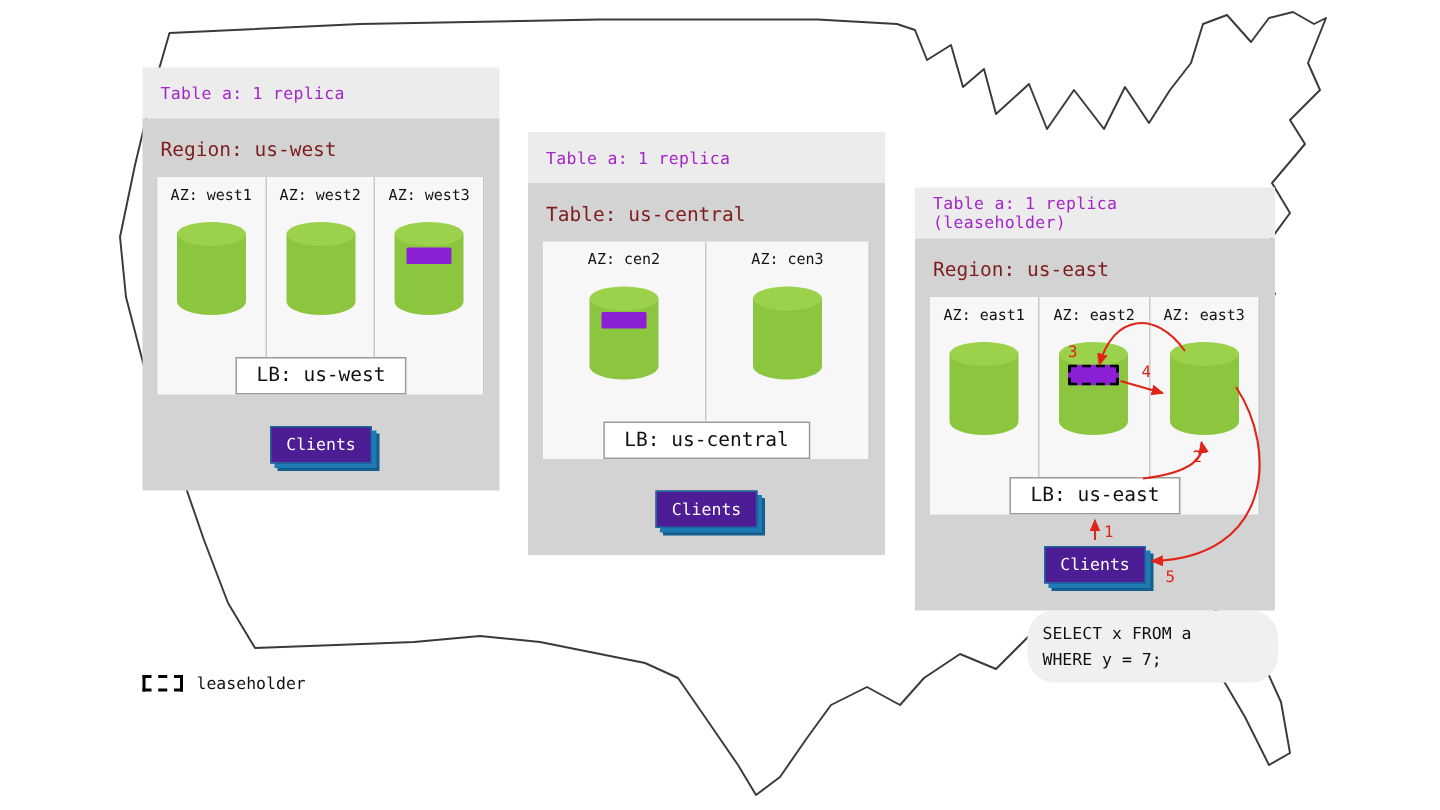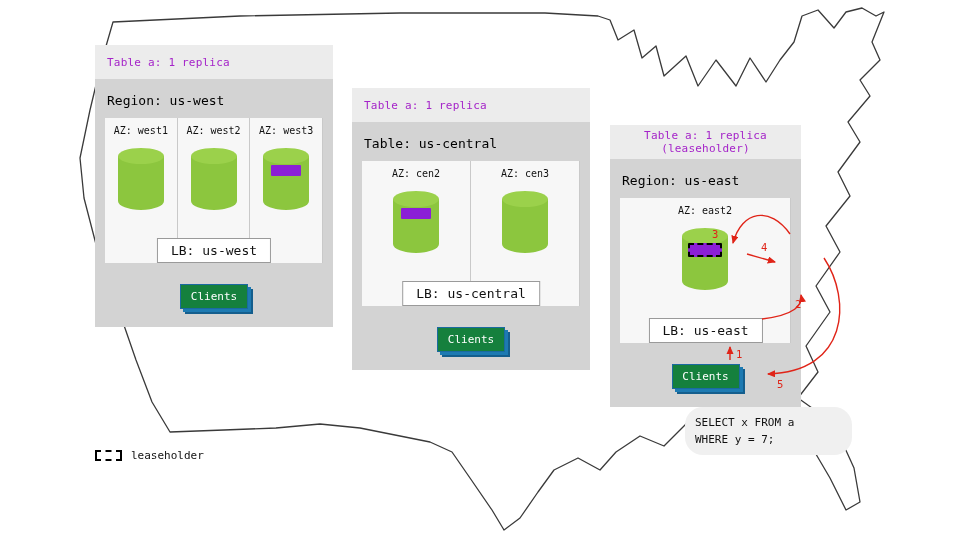--- a/index.html
+++ b/index.html
@@ -7,42 +7,42 @@
     width:960px;height:540px;position:relative;overflow:hidden;
     background:#ffffff;
     font-family:"DejaVu Sans Mono","Liberation Mono",monospace;
   }
   svg.map-layer{position:absolute;left:0;top:0;z-index:0;}
   svg.flow-layer{position:absolute;left:0;top:0;z-index:6;pointer-events:none;}
 
   .panel{position:absolute;z-index:2;}
   .panel-header{
     background:#ececec;height:34px;display:flex;align-items:center;
-    padding:0 12px;font-size:11px;color:#a524c9;letter-spacing:0.2px;text-align:center;
+    padding:0 12px;font-size:11px;color:#a524c9;letter-spacing:0.2px;
   }
   .panel-body{background:#d3d3d3;padding:8px 10px 18px;}
-  .region-title{font-size:13px;color:#000000;margin:6px 0 10px 2px;}
+  .region-title{font-size:13px;color:#7f1d1d;margin:6px 0 10px 2px;}
   .az-box{position:relative;background:#f7f7f7;display:flex;height:145px;}
   .az-col{flex:1;border-right:1px solid #c9c9c9;text-align:center;padding-top:7px;box-sizing:border-box;}
   .az-col:last-child{border-right:none;}
   .az-label{font-size:10px;color:#111;}
   .cylinder{position:relative;width:46px;height:62px;margin:12px auto 0;}
   .cyl-body{position:absolute;left:0;top:8px;width:46px;height:54px;background:#8cc63e;
     border-radius:0 0 23px 23px / 0 0 9px 9px;}
   .cyl-top{position:absolute;left:0;top:0;width:46px;height:16px;background:#9bd14b;border-radius:50%;z-index:1;}
   .chip{position:absolute;left:8px;top:17px;width:30px;height:11px;background:#8b1fd6;border-radius:1px;z-index:2;}
   .chip.lease{left:6px;top:15px;width:34px;height:14px;border:2px dashed #000;box-sizing:border-box;}
   .lb-box{
     position:absolute;left:50%;bottom:0;transform:translateX(-50%);
     background:#ffffff;border:1px solid #9a9a9a;padding:4px 13px;
     font-size:13px;white-space:nowrap;z-index:3;color:#111;
   }
   .clients-btn{
     position:relative;width:66px;height:23px;margin:21px auto 0;
-    background:#15803d;border:1px solid #1a6aa0;color:#fff;
+    background:#4c1d95;border:1px solid #1a6aa0;color:#fff;
     font-size:11px;line-height:23px;text-align:center;
     box-shadow:3px 3px 0 #1d7ab2,5px 5px 0 #145e8d;
   }
   .sql-box{
     position:absolute;left:685px;top:407px;width:167px;min-height:44px;
     background:#f0f0f0;font-size:11px;line-height:1.55;color:#111;
     padding:7px 10px;box-sizing:border-box;z-index:2;border-radius:18px;
   }
   .legend{position:absolute;left:95px;top:449px;display:flex;align-items:center;gap:9px;z-index:2;text-align:right;}
   .legend-chip{width:27px;height:11px;background:#fff;border:2px dashed #000;box-sizing:border-box;}
@@ -119,33 +119,47 @@
           <div class="cyl-top"></div>
           <div class="cyl-body"></div>
         </div>
       </div>
       <div class="lb-box">LB: us-central</div>
     </div>
     <div class="clients-btn">Clients</div>
   </div>
 </div>
 
-<div class="panel" style="left:610px;top:125px;width:191px">
+<div class="panel" style="left:610px;top:125px;width:240px">
   <div class="panel-header">
     <span>Table a: 1 replica (leaseholder)</span>
   </div>
   <div class="panel-body">
     <div class="region-title">Region: us-east</div>
     <div class="az-box">
       <div class="az-col">
+        <div class="az-label">AZ: east1</div>
+        <div class="cylinder">
+          <div class="cyl-top"></div>
+          <div class="cyl-body"></div>
+        </div>
+      </div>
+      <div class="az-col">
         <div class="az-label">AZ: east2</div>
         <div class="cylinder">
           <div class="cyl-top"></div>
           <div class="cyl-body"></div>
           <div class="chip lease"></div>
+        </div>
+      </div>
+      <div class="az-col">
+        <div class="az-label">AZ: east3</div>
+        <div class="cylinder">
+          <div class="cyl-top"></div>
+          <div class="cyl-body"></div>
         </div>
       </div>
       <div class="lb-box">LB: us-east</div>
     </div>
     <div class="clients-btn">Clients</div>
   </div>
 </div>
 
 <div class="sql-box">
   <div>SELECT x FROM a</div>

